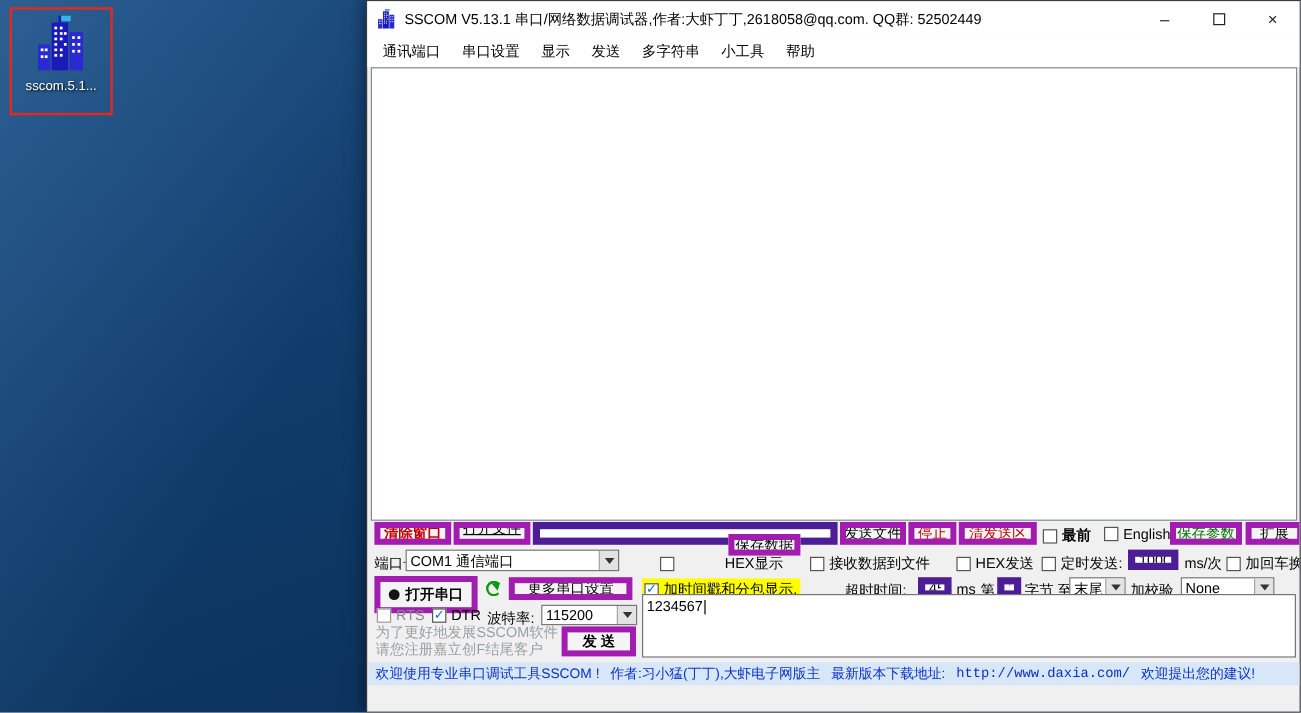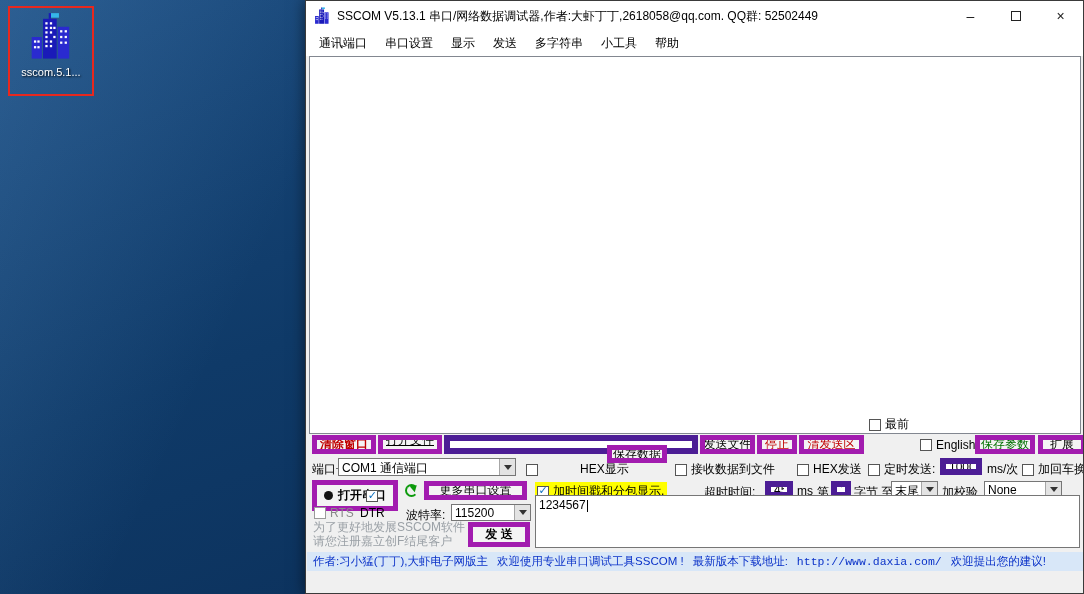--- a/index.html
+++ b/index.html
@@ -165,21 +165,21 @@
     <input class="ipt" style="left: 138px; top: 434px; width: 254px; height: 19px;" value="">
     <div class="btn" style="left:394px;top:434px;width:55px;height:19px;">
       <span class="lnk">发送文件</span>
       </div>
     <div class="btn" style="left:451px;top:434px;width:40px;height:19px;">
       <span class="lnk red">停止</span>
       </div>
     <div class="btn" style="left:493px;top:434px;width:65px;height:19px;">
       <span class="lnk red">清发送区</span>
       </div>
-    <div class="chk" style="left:563px;top:415px;">
+    <div class="chk" style="left:563px;top:437px;font-weight:bold;">
       <span class="box"></span>
       <span>最前</span>
       </div>
     <div class="chk" style="left:614px;top:437px;">
       <span class="box"></span>
       <span>English</span>
       </div>
     <div class="btn" style="left:669px;top:434px;width:60px;height:19px;">
       <span class="lnk green-t">保存参数</span>
       </div>
@@ -187,21 +187,21 @@
       <span class="lnk">扩展</span>
       </div>
 
     <span class="lbl" style="left:6px;top:460px;">端口号</span>
     <div class="combo" style="left:32px;top:457px;width:178px;height:18px;">
       <span class="val">COM1 通信端口</span>
       <span class="arrowbtn">
           <i class="tri"></i>
         </span>
     </div>
-    <div class="chk" style="left:220px;top:460px;gap:42px;">
+    <div class="chk" style="left:244px;top:460px;gap:42px;">
       <span class="box"></span>
       <span>HEX显示</span>
       </div>
     <div class="btn" style="left:301px;top:444px;width:60px;height:18px;">
       <span class="lnk">保存数据</span>
       </div>
     <div class="chk" style="left:369px;top:460px;">
       <span class="box"></span>
       <span>接收数据到文件</span>
       </div>
@@ -249,21 +249,21 @@
       <span class="val">None</span>
       <span class="arrowbtn">
           <i class="tri"></i>
         </span>
     </div>
 
     <div class="chk" style="left:8px;top:505px;">
       <span class="box" style="border-color:#9a9a9a;"></span>
       <span class="gray">RTS</span>
       </div>
-    <div class="chk" style="left:54px;top:489px;flex-direction:column;">
+    <div class="chk" style="left:54px;top:505px;">
       <span class="box checked"></span>
       <span>DTR</span>
       </div>
     <span class="lbl" style="left:100px;top:506px;">波特率:</span>
     <div class="combo" style="left:145px;top:503px;width:80px;height:17px;">
       <span class="val">115200</span>
       <span class="arrowbtn">
           <i class="tri"></i>
         </span>
     </div>
@@ -274,22 +274,22 @@
 
     <div class="promo">
       <div>为了更好地发展SSCOM软件</div>
       <div>请您注册嘉立创F结尾客户</div>
     </div>
     <div class="btn" style="left:162px;top:521px;width:62px;height:25px;">
       <span class="bold">发 送</span>
       </div>
 
     <div class="banner">
+      <span>欢迎使用专业串口调试工具SSCOM !</span>
       <span>作者:习小猛(丁丁),大虾电子网版主</span>
-      <span>欢迎使用专业串口调试工具SSCOM !</span>
       <span>最新版本下载地址:</span>
       <span class="url">http://www.daxia.com/</span>
       <span>欢迎提出您的建议!</span>
     </div>
 
 
   </div>
 </div>
 
 </body></html>

